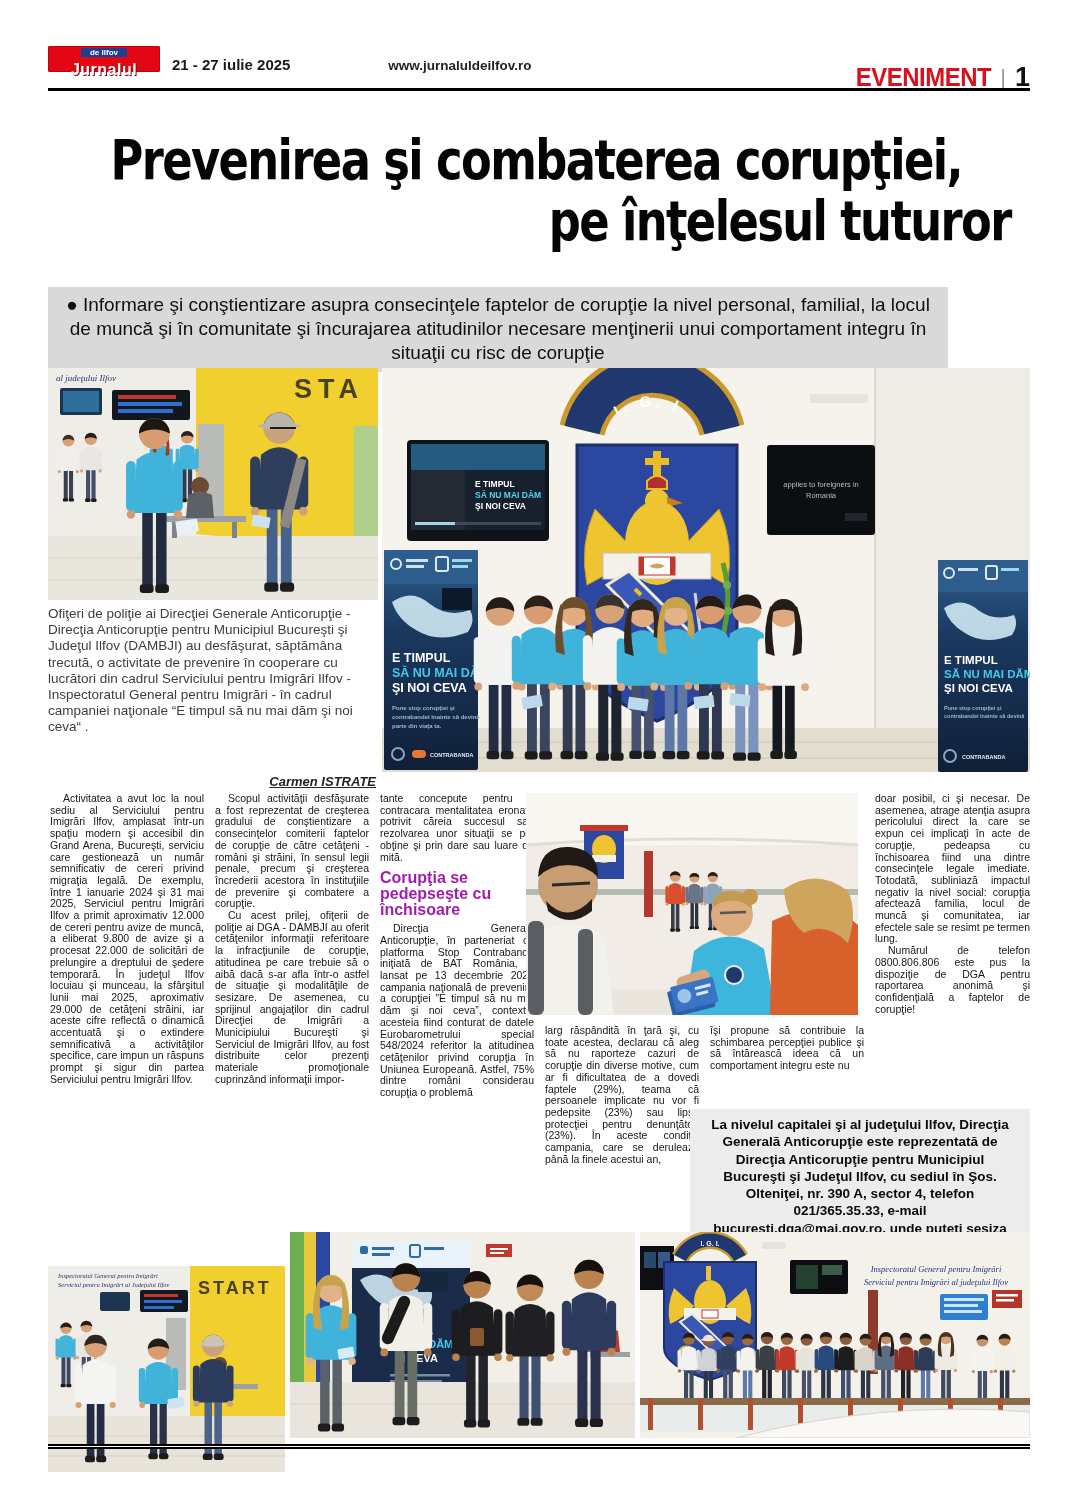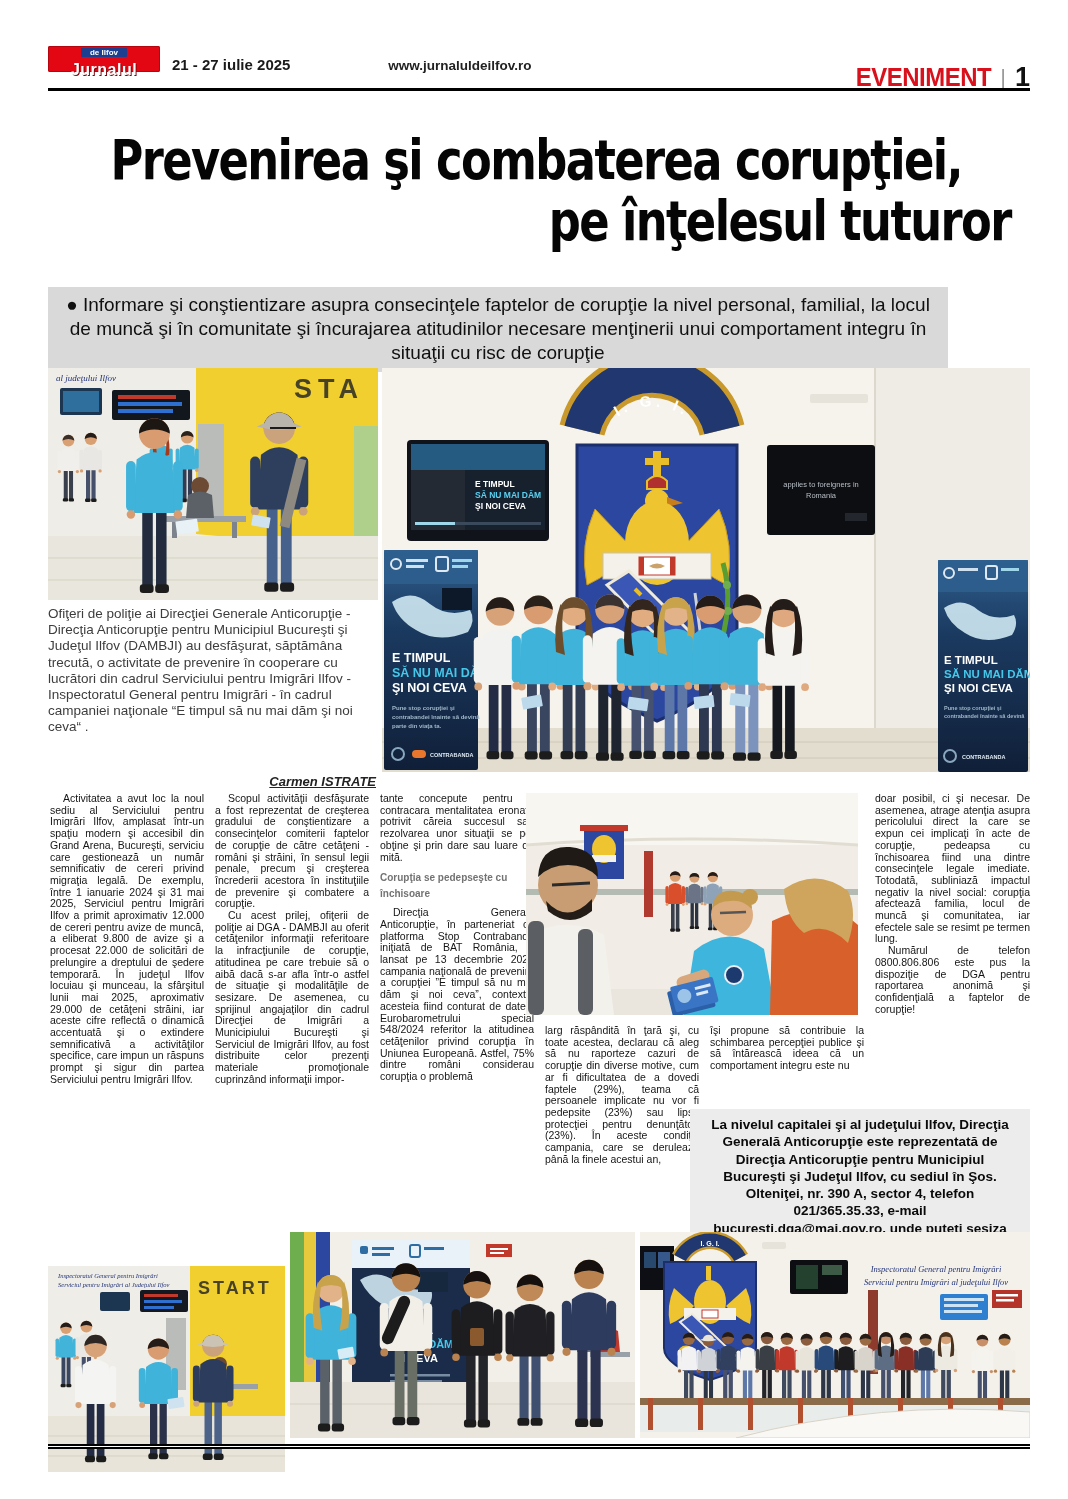--- a/index.html
+++ b/index.html
@@ -44,21 +44,21 @@
         font-style:italic;text-decoration:underline;color:#222;margin-top:10px;}
 
   
   .bodygrid{left:50px;top:793px;width:980px;height:450px;}
   .col{position:absolute;top:0;width:154px;font-size:10.5px;line-height:11.7px;
         text-align:justify;color:#151515;}
   .col p{margin:0;}
   .col p.ind{text-indent:13px;}
   .col-1{left:0;} .col-2{left:165px;} .col-3{left:330px;}
   .col-4{left:495px;padding-top:232px;} .col-5{left:660px;padding-top:232px;} .col-6{left:825px;width:155px;}
-  .subhead{font-size:10px;line-height:16px;font-weight:800;text-align:left;margin:7px 0 5px;color:#737373;}
+  .subhead{font-size:16px;line-height:16px;font-weight:800;text-align:left;margin:7px 0 5px;color:#a21caf;}
   .photo-mid{left:476px;top:0;width:332px;height:222px;}
   .infobox{left:640px;top:316px;width:340px;height:131px;box-sizing:border-box;background:#ececec;
         padding:7px 20px;text-align:center;font-size:13.5px;line-height:17.3px;font-weight:800;color:#0a0a0a;}
 
   
   .photo-bl{left:48px;top:1232px;width:237px;height:206px;margin-top:34px;}
   .photo-bm{left:290px;top:1232px;width:345px;height:206px;}
   .photo-br{left:640px;top:1232px;width:390px;height:206px;}
   .bottom-rule{left:48px;top:1444px;width:982px;height:5px;
         background:linear-gradient(#000 0 2px,#fff 2px 3px,#000 3px 5px);}

